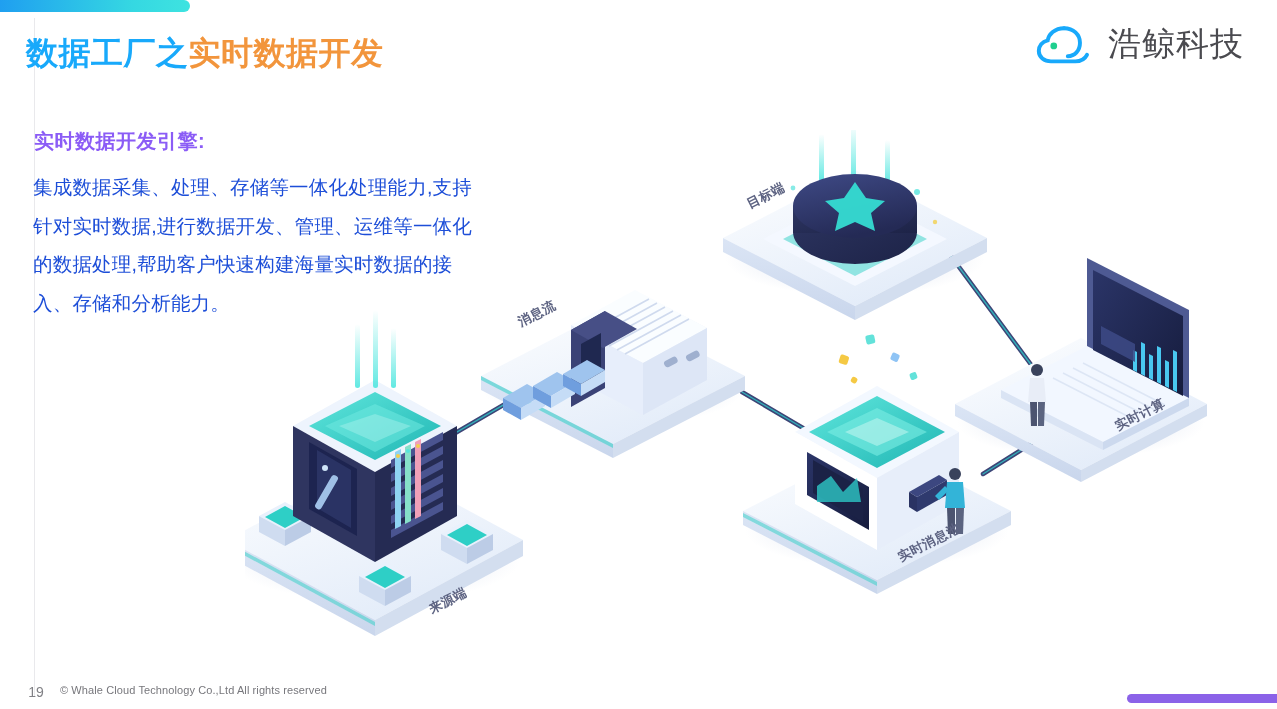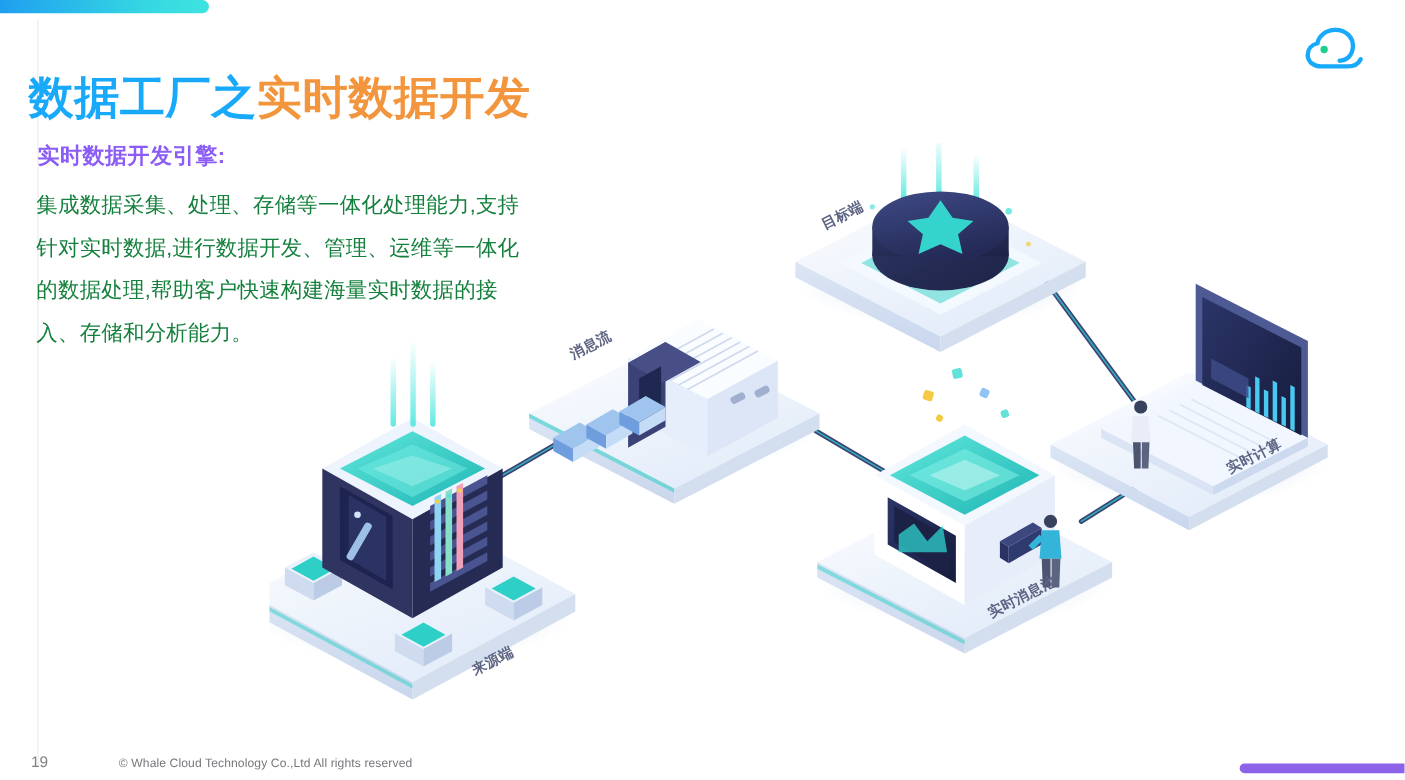--- a/index.html
+++ b/index.html
@@ -36,25 +36,24 @@
     width: 150px; height: 9px;
     background: #8b62e8;
     border-top-left-radius: 5px;
     border-bottom-left-radius: 5px;
   }
 
   
   .page-title {
     position: absolute;
     left: 26px; top: 32px;
-    font-size: 41px;
+    font-size: 32px;
     font-weight: bold;
     letter-spacing: 0.5px;
     white-space: nowrap;
-    margin-top: 30px;
   }
   .title-primary { color: #18a9fb; }
   .title-accent  { color: #f2953c; }
 
   .brand-logo {
     position: absolute;
     right: 33px; top: 22px;
     display: flex;
     align-items: center;
     gap: 14px;
@@ -75,31 +74,30 @@
     font-weight: bold;
     color: #8b5cf6;
     letter-spacing: 0.5px;
   }
   .body-copy {
     position: absolute;
     left: 33px; top: 168px;
     width: 452px;
     font-size: 19.5px;
     line-height: 38.5px;
-    color: #15803d;
+    color: #1d4ed8;
     letter-spacing: 0.2px;
   }
 
   
   .footer {
     position: absolute;
     left: 0; bottom: 9px;
     display: flex;
-    align-items: flex-end;
-    gap: 48px;
+    align-items: flex-start;
   }
   .footer-page-no {
     margin-left: 12px;
     width: 48px;
     text-align: center;
     font-size: 14px;
     color: #808085;
   }
   .footer-copy {
     font-size: 11px;
@@ -143,20 +141,21 @@
 </div>
 
 <div class="brand-logo">
   <span>
     <svg class="brand-mark" viewBox="0 0 62 46">
       <path d="M30 5 C20 5 13.5 11.5 12.5 18 C6.5 19.5 3 24 3 29.5 C3 36 8.8 40.5 16 40.5 L42 40.5 C48 40.5 52.5 37.5 54.5 33.5" fill="none" stroke="#18a9fb" stroke-width="4.2" stroke-linecap="round"></path>
       <path d="M30 5 C40 5 47 12 47 20.5 C47 29 41.5 35 34 35" fill="none" stroke="#18a9fb" stroke-width="4.2" stroke-linecap="round"></path>
       <circle cx="19" cy="24" r="3.6" fill="#1fcf8e"></circle>
     </svg>
   </span>
+  <span class="brand-name">浩鲸科技</span>
 </div>
 
 <div class="lead-heading">实时数据开发引擎:</div>
 <div class="body-copy">集成数据采集、处理、存储等一体化处理能力,支持针对实时数据,进行数据开发、管理、运维等一体化的数据处理,帮助客户快速构建海量实时数据的接入、存储和分析能力。</div>
 
 <div class="illustration">
   <svg viewBox="0 0 965 530" xmlns="http://www.w3.org/2000/svg">
     <defs>
       <linearGradient id="platTop" x1="0" y1="0" x2="0.6" y2="1">
         <stop offset="0%" stop-color="#fdfeff"></stop>

